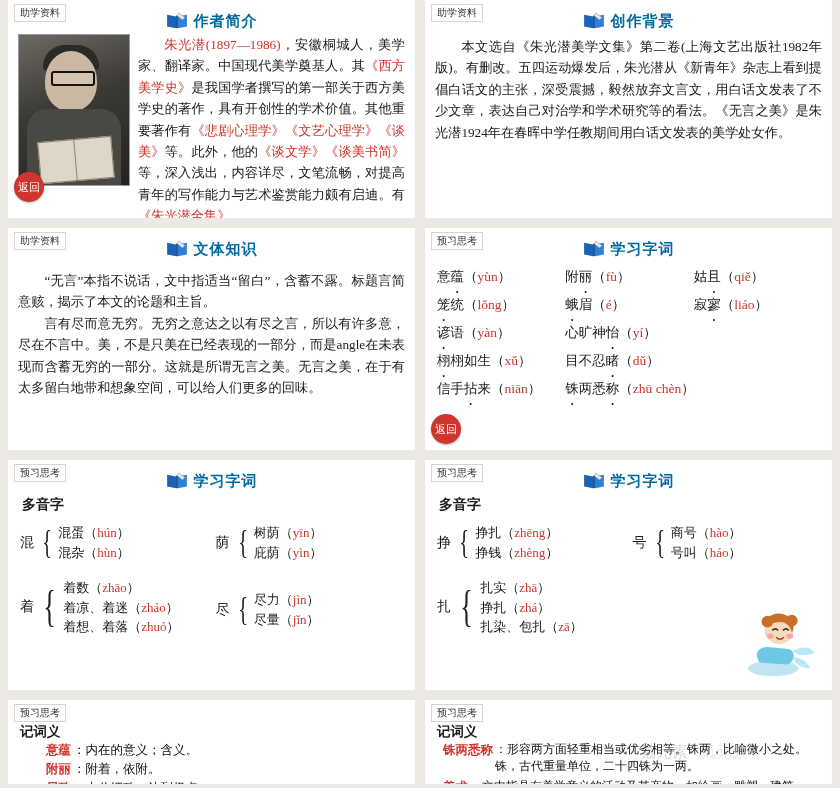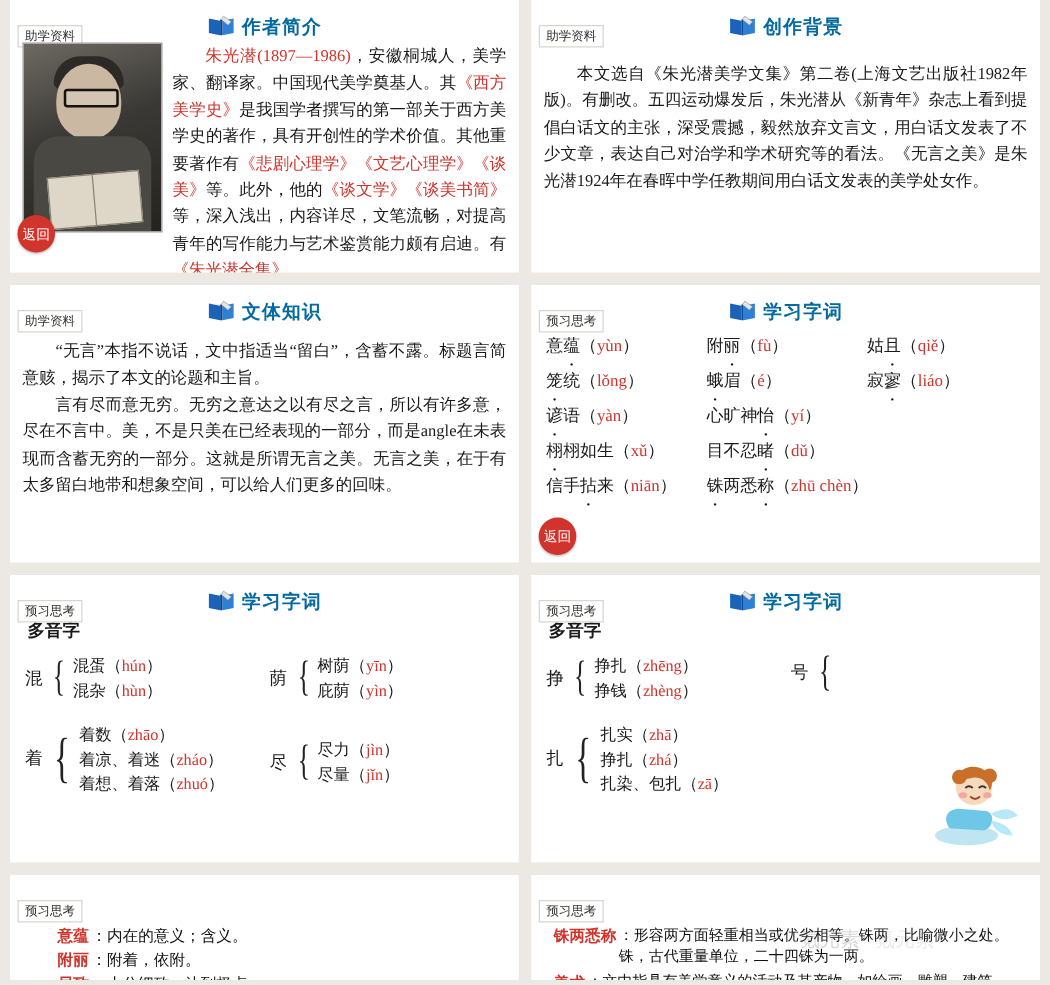--- a/index.html
+++ b/index.html
@@ -28,21 +28,21 @@
   }
   .tag{
     display:inline-block;
     background:#fff;
     border:1px solid #d8d5d0;
     font-size:10px;
     color:#333;
     padding:1px 5px;
     font-family:"Liberation Sans", sans-serif;
     position:absolute;
-    top:20px;left:6px;
+    top:4px;left:6px;
   }
   .head{
     display:flex;align-items:center;justify-content:center;
     gap:6px;
     height:26px;
     margin-top:2px;
   }
   .head .t{
     font-size:15px;font-weight:bold;color:#0369a1;
     font-family:"Liberation Sans", sans-serif;
@@ -195,21 +195,21 @@
         <span class="bookicon">
           <svg viewBox="0 0 24 20" width="22" height="18">
             <path d="M1 3 L11 5 L11 18 L1 16 Z" fill="#1a63b8"></path>
             <path d="M23 3 L13 5 L13 18 L23 16 Z" fill="#2e7fd6"></path>
             <rect x="11" y="4" width="2" height="14" fill="#0d4a92"></rect>
             <path d="M14 1 L21 6 L18 9 L12 4 Z" fill="#e2e6ea" stroke="#7a8288" stroke-width=".5"></path>
           </svg>
         </span>
         <span class="t">创作背景</span>
       </div>
-      <div class="body-text" style="margin-top:14px">
+      <div class="body-text" style="margin-top:2px">
         <span class="indent">本文选自<span>《朱光潜美学文集》</span>第二卷(上海文艺出版社1982年版)。有删改。五四运动爆发后，朱光潜从<span>《新青年》</span>杂志上看到提倡白话文的主张，深受震撼，毅然放弃文言文，用白话文发表了不少文章，表达自己对治学和学术研究等的看法。<span>《无言之美》</span>是朱光潜1924年在春晖中学任教期间用白话文发表的美学处女作。</span>
       </div>
     </div>
 
     <div class="card" id="c3">
       <span class="tag">助学资料</span>
       <div class="head">
         <span class="bookicon">
           <svg viewBox="0 0 24 20" width="22" height="18">
             <path d="M1 3 L11 5 L11 18 L1 16 Z" fill="#1a63b8"></path>
@@ -348,20 +348,24 @@
               <div><span>扎实</span>（<span class="py">zhā</span>）</div>
               <div><span>挣扎</span>（<span class="py">zhá</span>）</div>
               <div><span>扎染、包扎</span>（<span class="py">zā</span>）</div>
             </span>
           </div>
         </div>
         <div class="col">
           <div class="brace-row">
             <span class="ch">号</span>
             <span class="brace">{</span>
+            <span class="items">
+              <div><span>商号</span>（<span class="py">hào</span>）</div>
+              <div><span>号叫</span>（<span class="py">háo</span>）</div>
+            </span>
           </div>
         </div>
       </div>
       <svg class="fairy" viewBox="0 0 80 76">
         <ellipse cx="30" cy="62" rx="26" ry="8" fill="#bfe4f2"></ellipse>
         <path d="M16 56 C10 48 14 40 24 40 L46 42 C54 44 52 56 44 58 Z" fill="#6fc7e8"></path>
         <circle cx="36" cy="22" r="15" fill="#f7d9bd"></circle>
         <path d="M21 20 C20 8 34 2 44 8 C52 12 52 22 49 25 C47 16 40 13 33 15 C28 16 23 17 21 20 Z" fill="#c8702a"></path>
         <circle cx="24" cy="14" r="6" fill="#c8702a"></circle>
         <circle cx="49" cy="13" r="6" fill="#c8702a"></circle>

